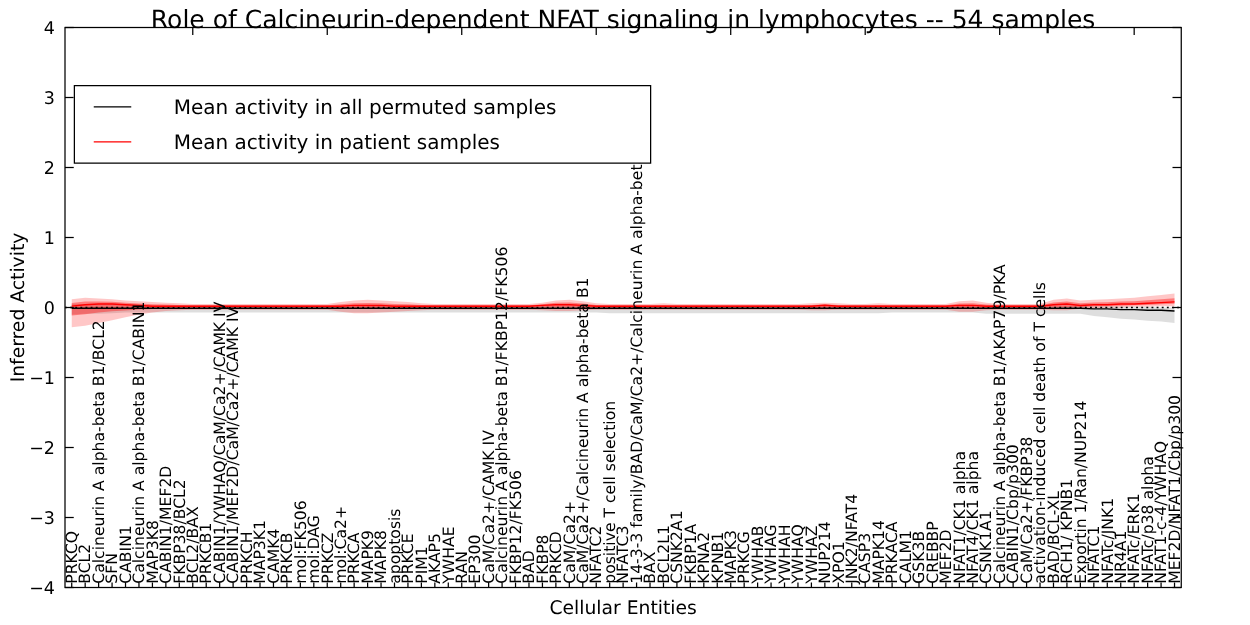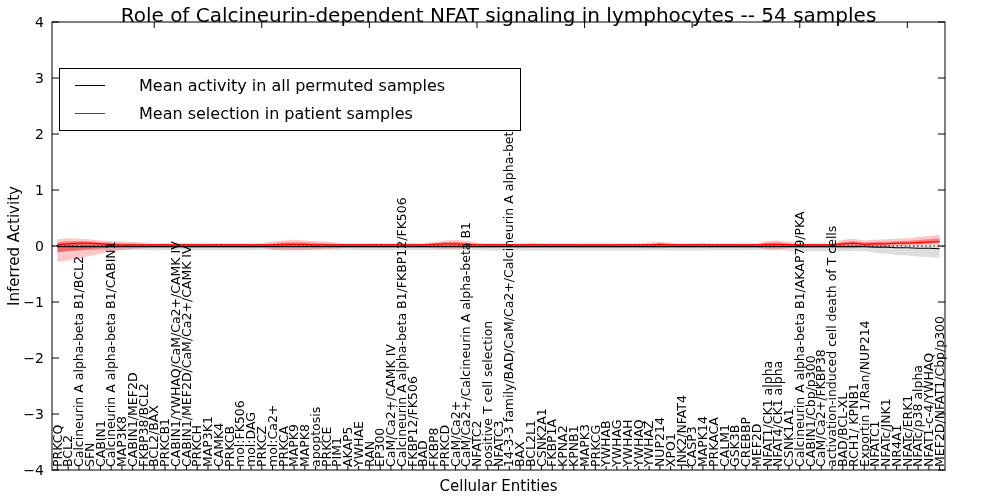--- a/index.html
+++ b/index.html
@@ -239,16 +239,16 @@
   <div class="ylabel">Inferred Activity</div>
   <div class="xlabel">Cellular Entities</div>
 
   <div class="legend">
     <div class="legend-row">
       <span class="legend-line" id="legend-line-0" style="border-top-color: rgb(0, 0, 0);"></span>
       <span class="legend-label">Mean activity in all permuted samples</span>
     </div>
     <div class="legend-row">
       <span class="legend-line" id="legend-line-1" style="border-top-color: rgb(255, 0, 0);"></span>
-      <span class="legend-label">Mean selection in patient samples</span>
+      <span class="legend-label">Mean activity in patient samples</span>
     </div>
   </div>
 </div>
 
 </body></html>

